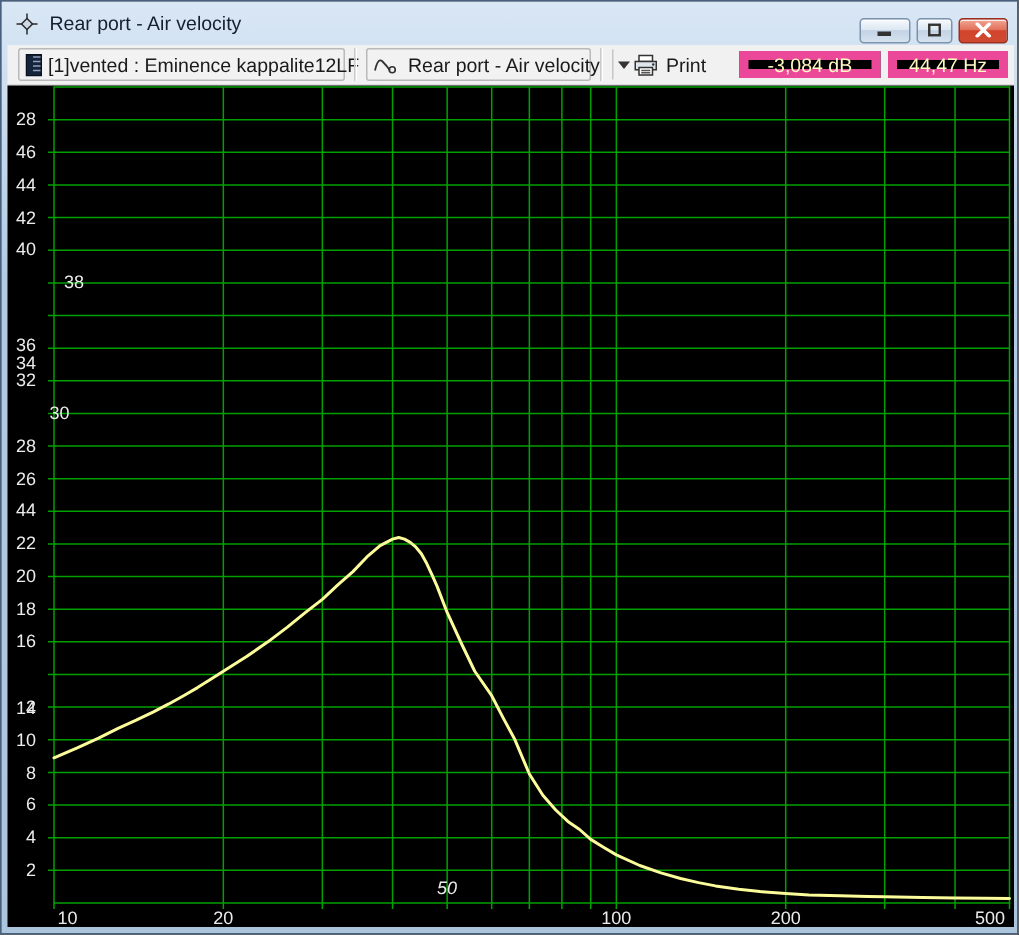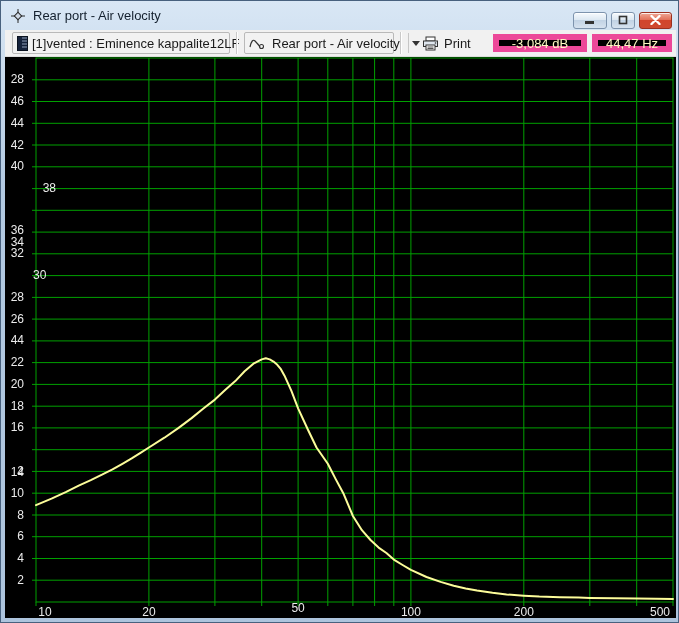--- a/index.html
+++ b/index.html
@@ -233,19 +233,19 @@
       <div class="ytick" style="top: 178px;">34</div>
       <div class="ytick" style="top: 145.8px; margin-top: 20px;">36</div>
       <div class="ytick" style="top: 124.1px; margin-left: 32px;">38</div>
       <div class="ytick" style="top: 102.3px;">40</div>
       <div class="ytick" style="top: 80.5px;">42</div>
       <div class="ytick" style="top: 58.8px;">44</div>
       <div class="ytick" style="top: 37px;">46</div>
       <div class="ytick" style="top: 15.3px;">28</div>
       <div class="xtick" style="left: 20px; top: 548px;">10</div>
       <div class="xtick" style="left: 123.9px; top: 548px;">20</div>
-      <div class="xtick" style="left: 273.1px; top: 544px;">50</div>
+      <div class="xtick" style="left: 273.1px; top: 528px; font-style: italic;">50</div>
       <div class="xtick" style="left: 385.9px; top: 548px;">100</div>
       <div class="xtick" style="left: 498.8px; top: 548px;">200</div>
       <div class="xtick" style="left: 635px; top: 548px;">500</div>
     </div>
 
 </div>
 
 </body></html>

